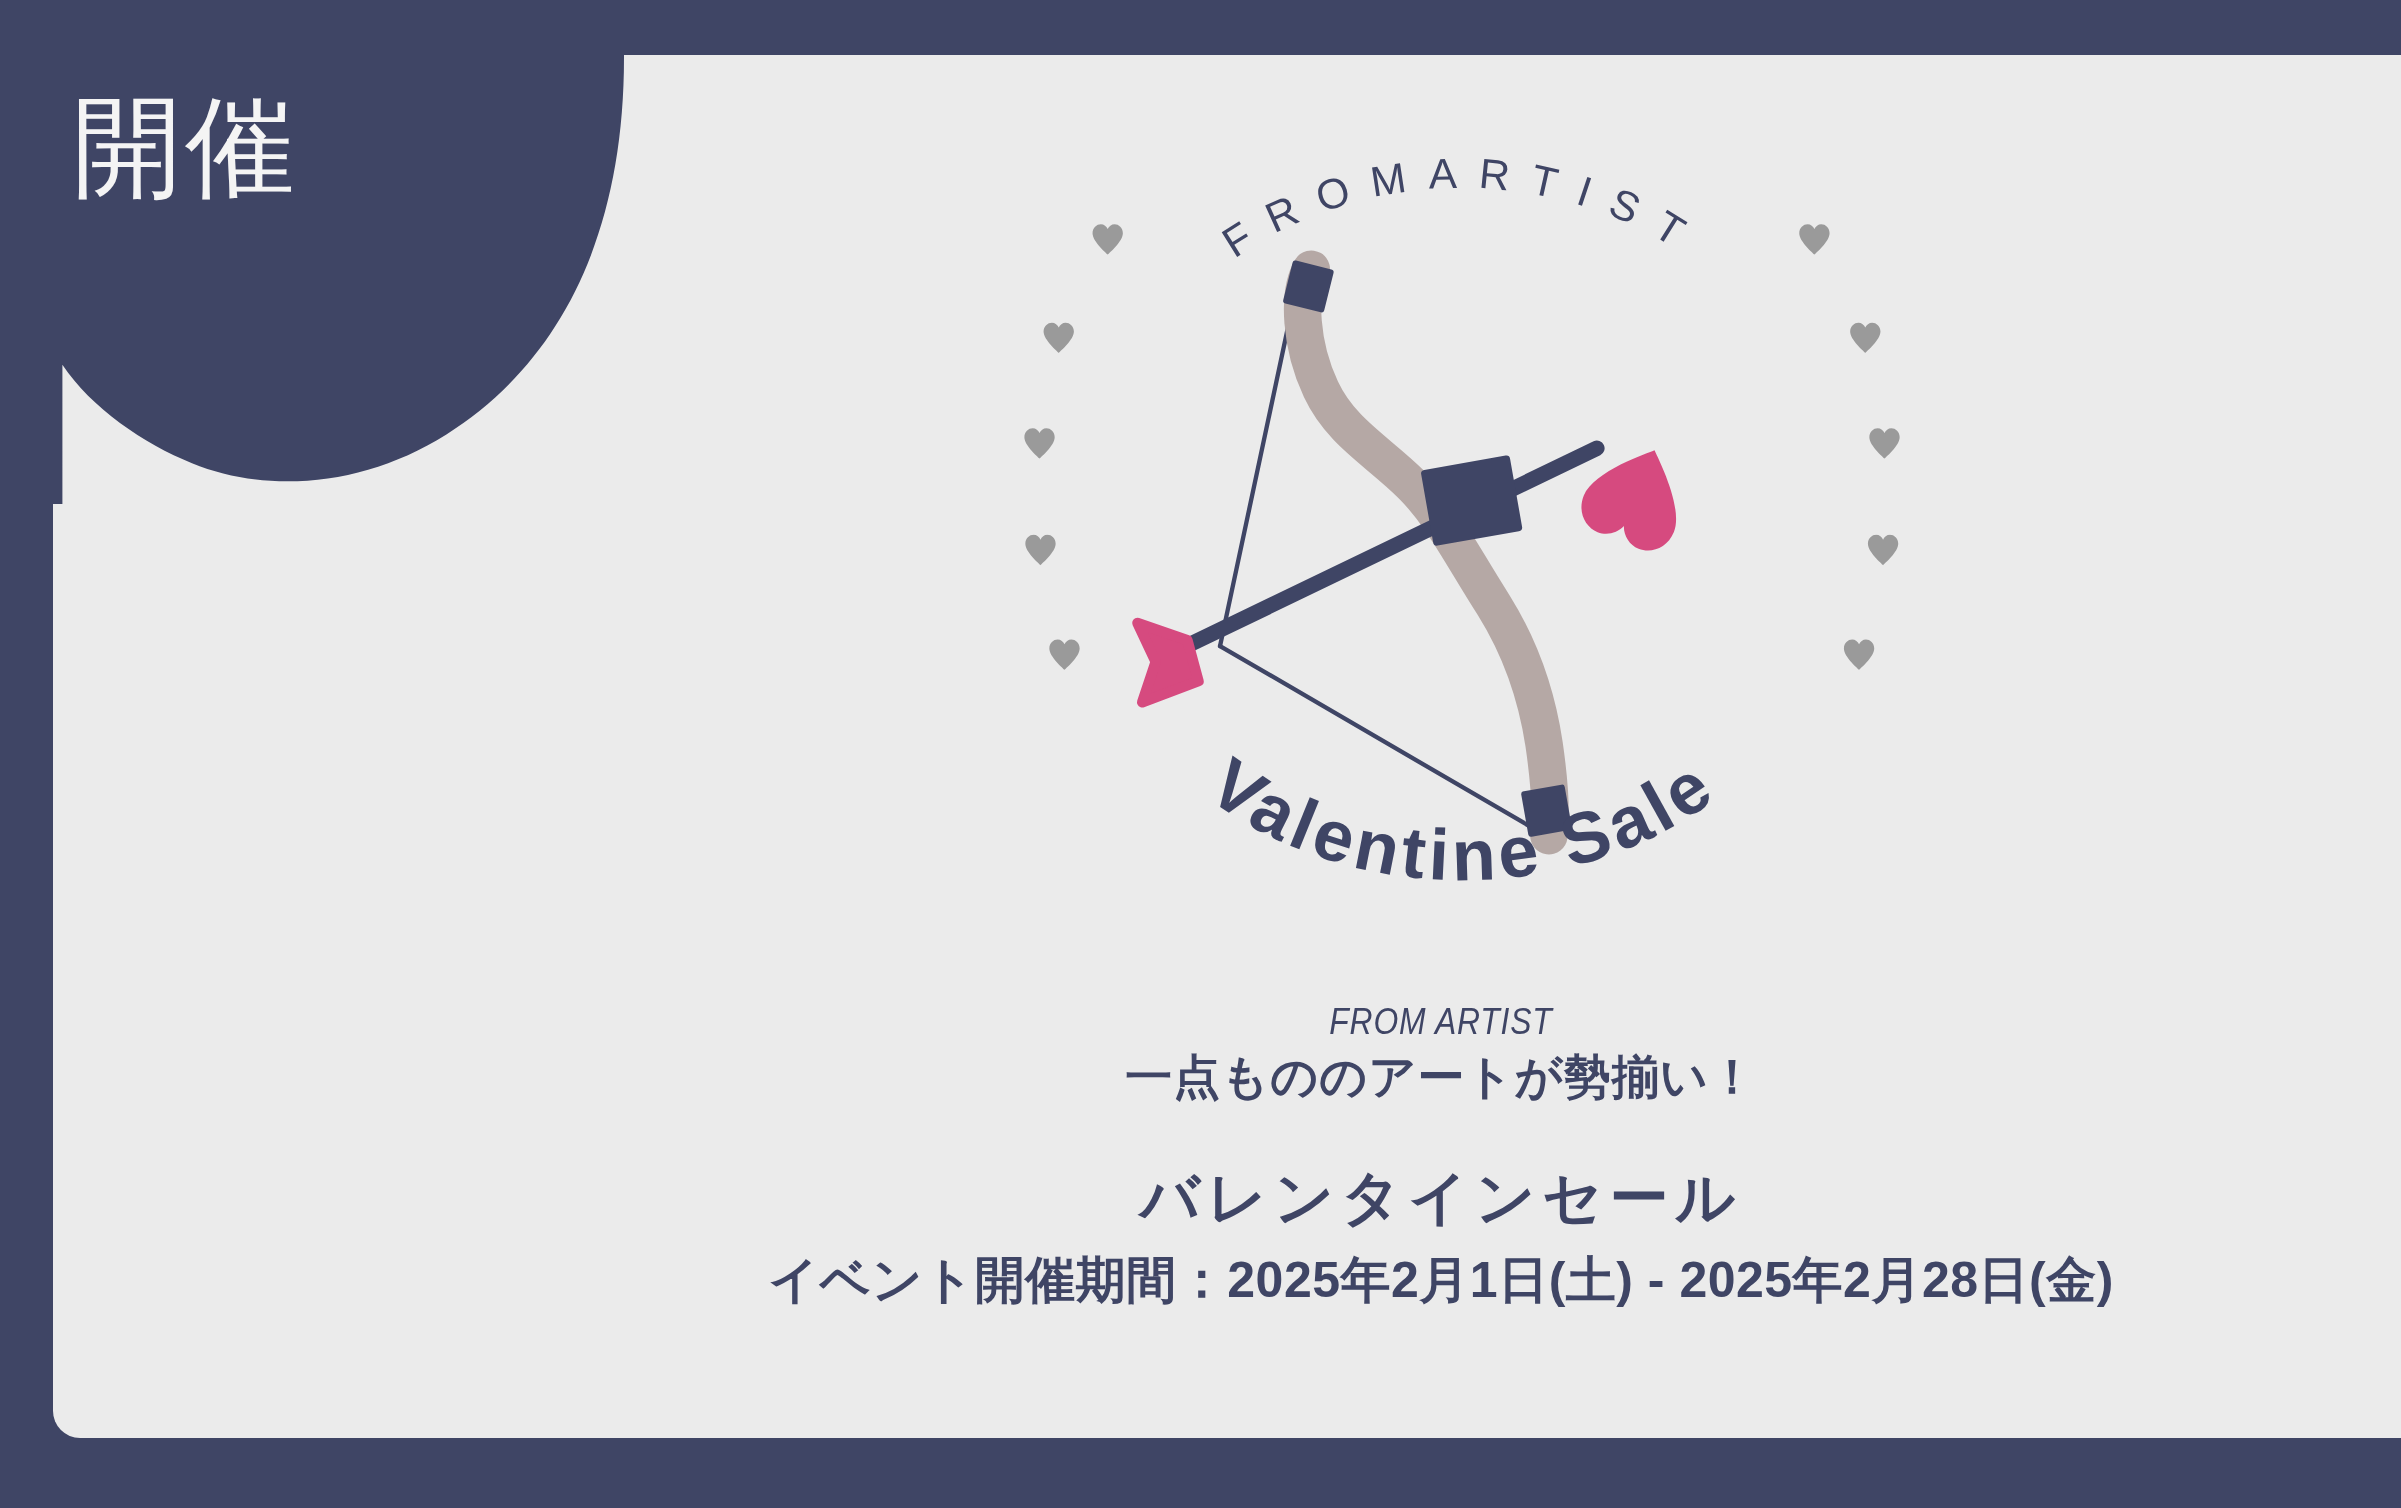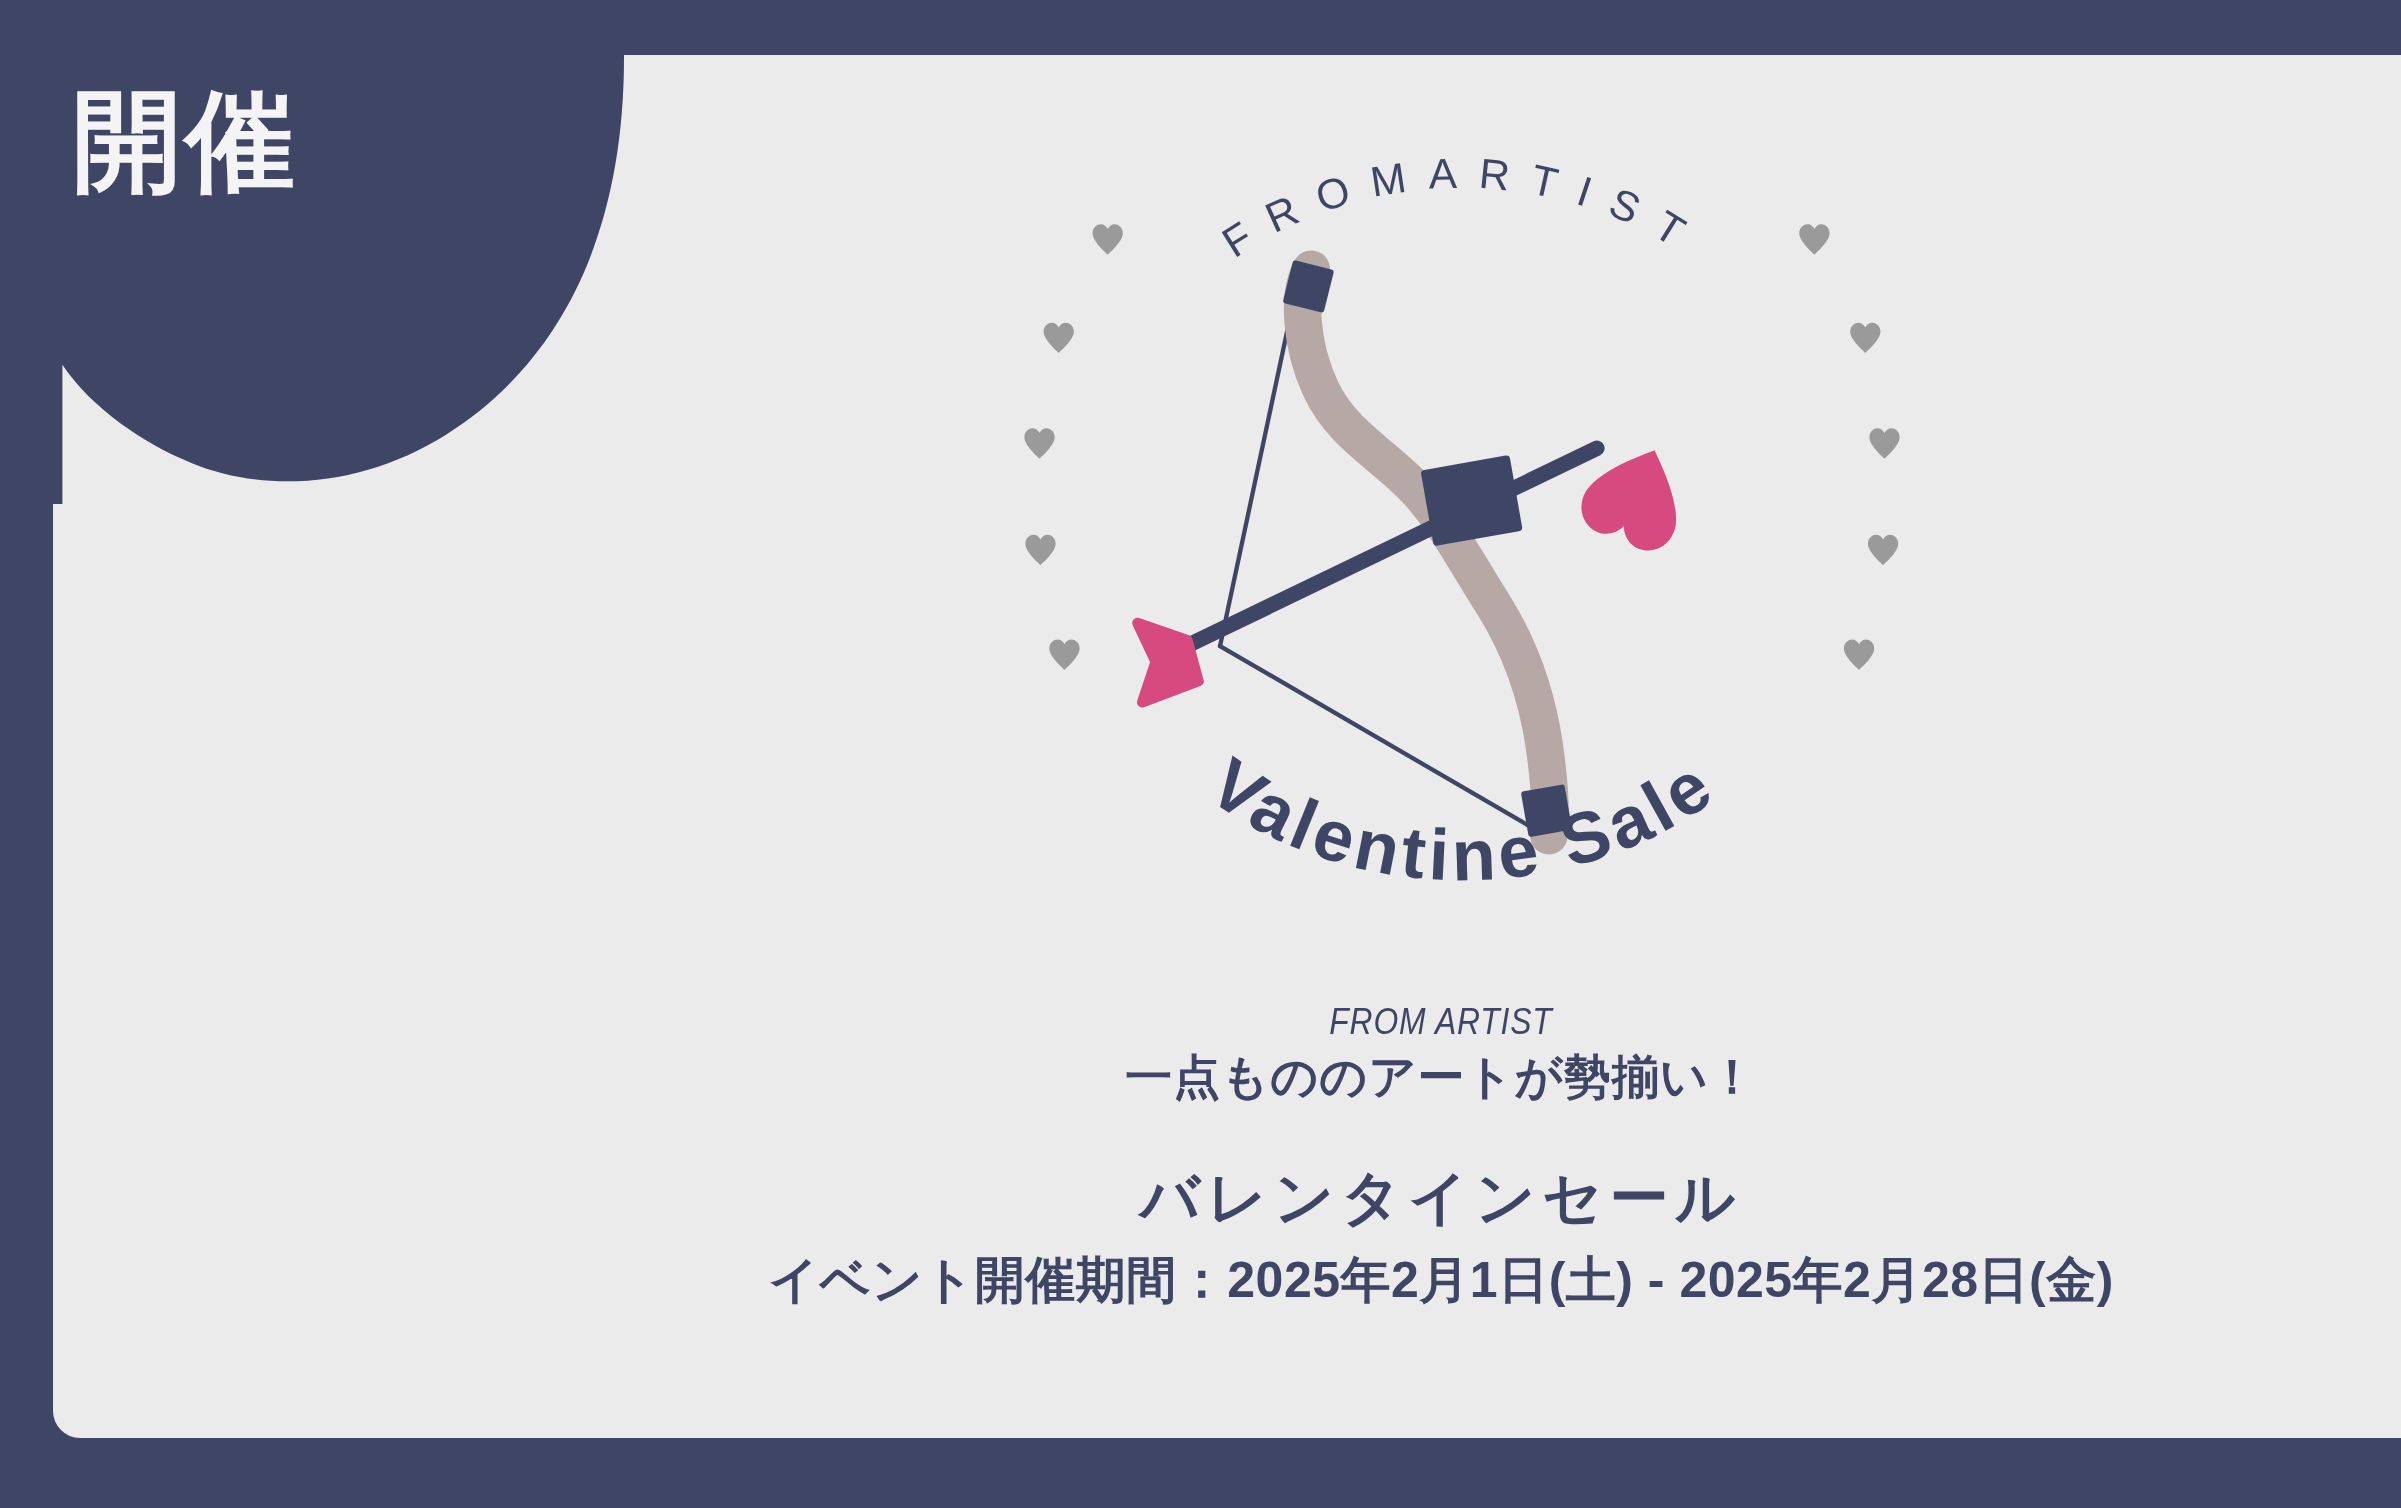--- a/index.html
+++ b/index.html
@@ -42,23 +42,23 @@
     top: 0;
     width: 624px;
     height: 504px;
     pointer-events: none;
   }
   .badge-svg { display: block; width: 624px; height: 504px; }
 
   .badge-label {
     position: absolute;
     left: 72px;
-    top: 86px;
+    top: 92px;
     font-size: 110px;
-    font-weight: 700;
+    font-weight: 400;
     color: #f4f4f4;
     letter-spacing: 2.9px;
     line-height: 1;
     white-space: nowrap;
   }
 
   
   .emblem {
     position: absolute;
     left: 980px;

